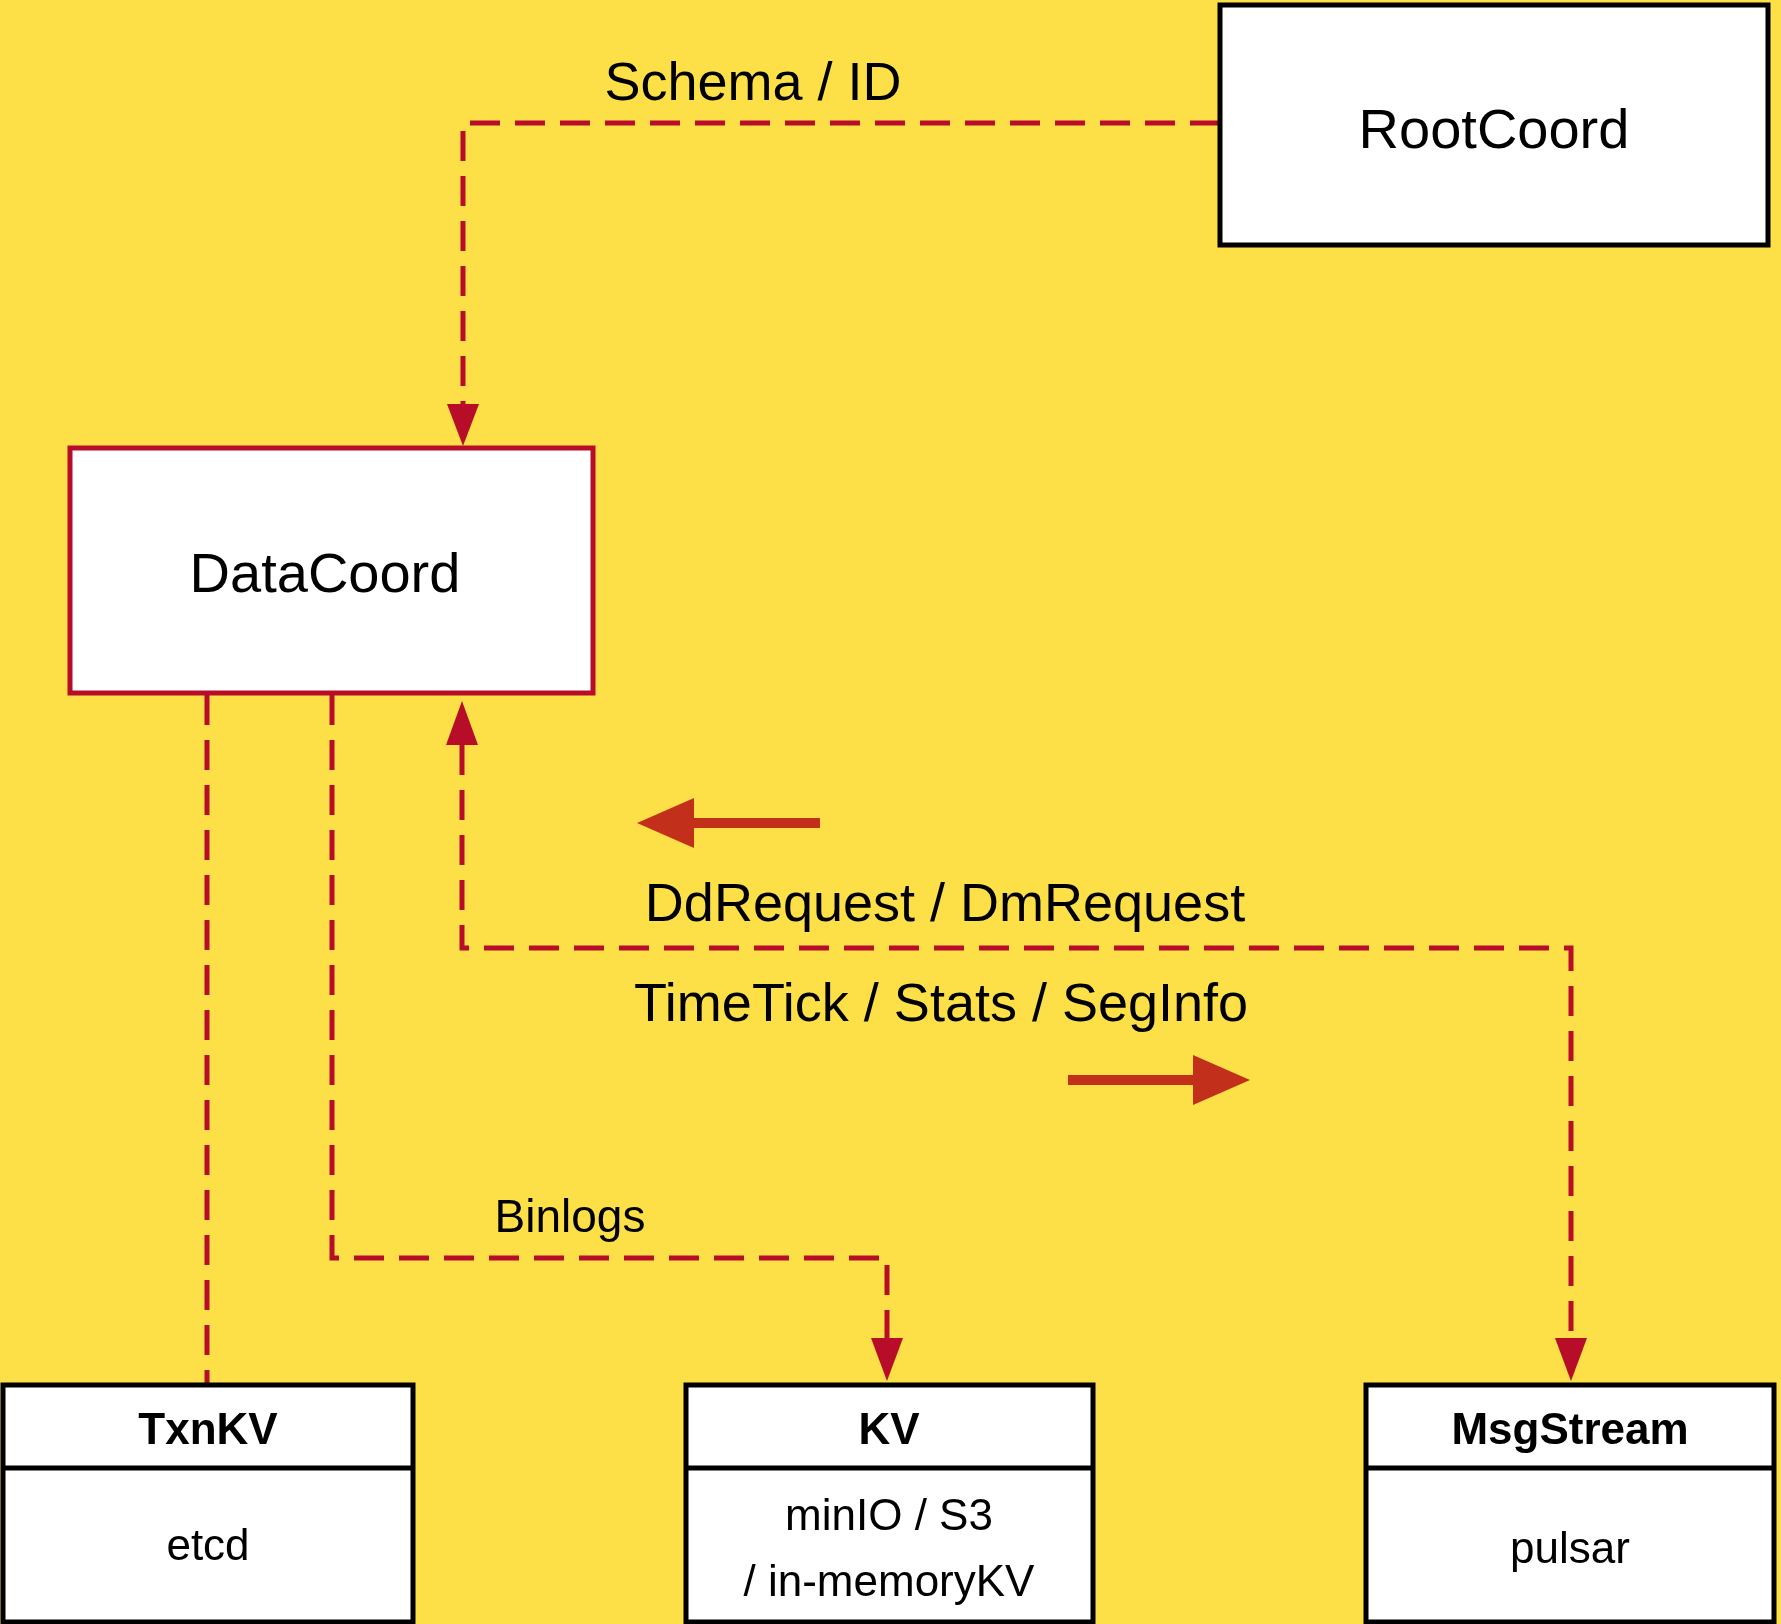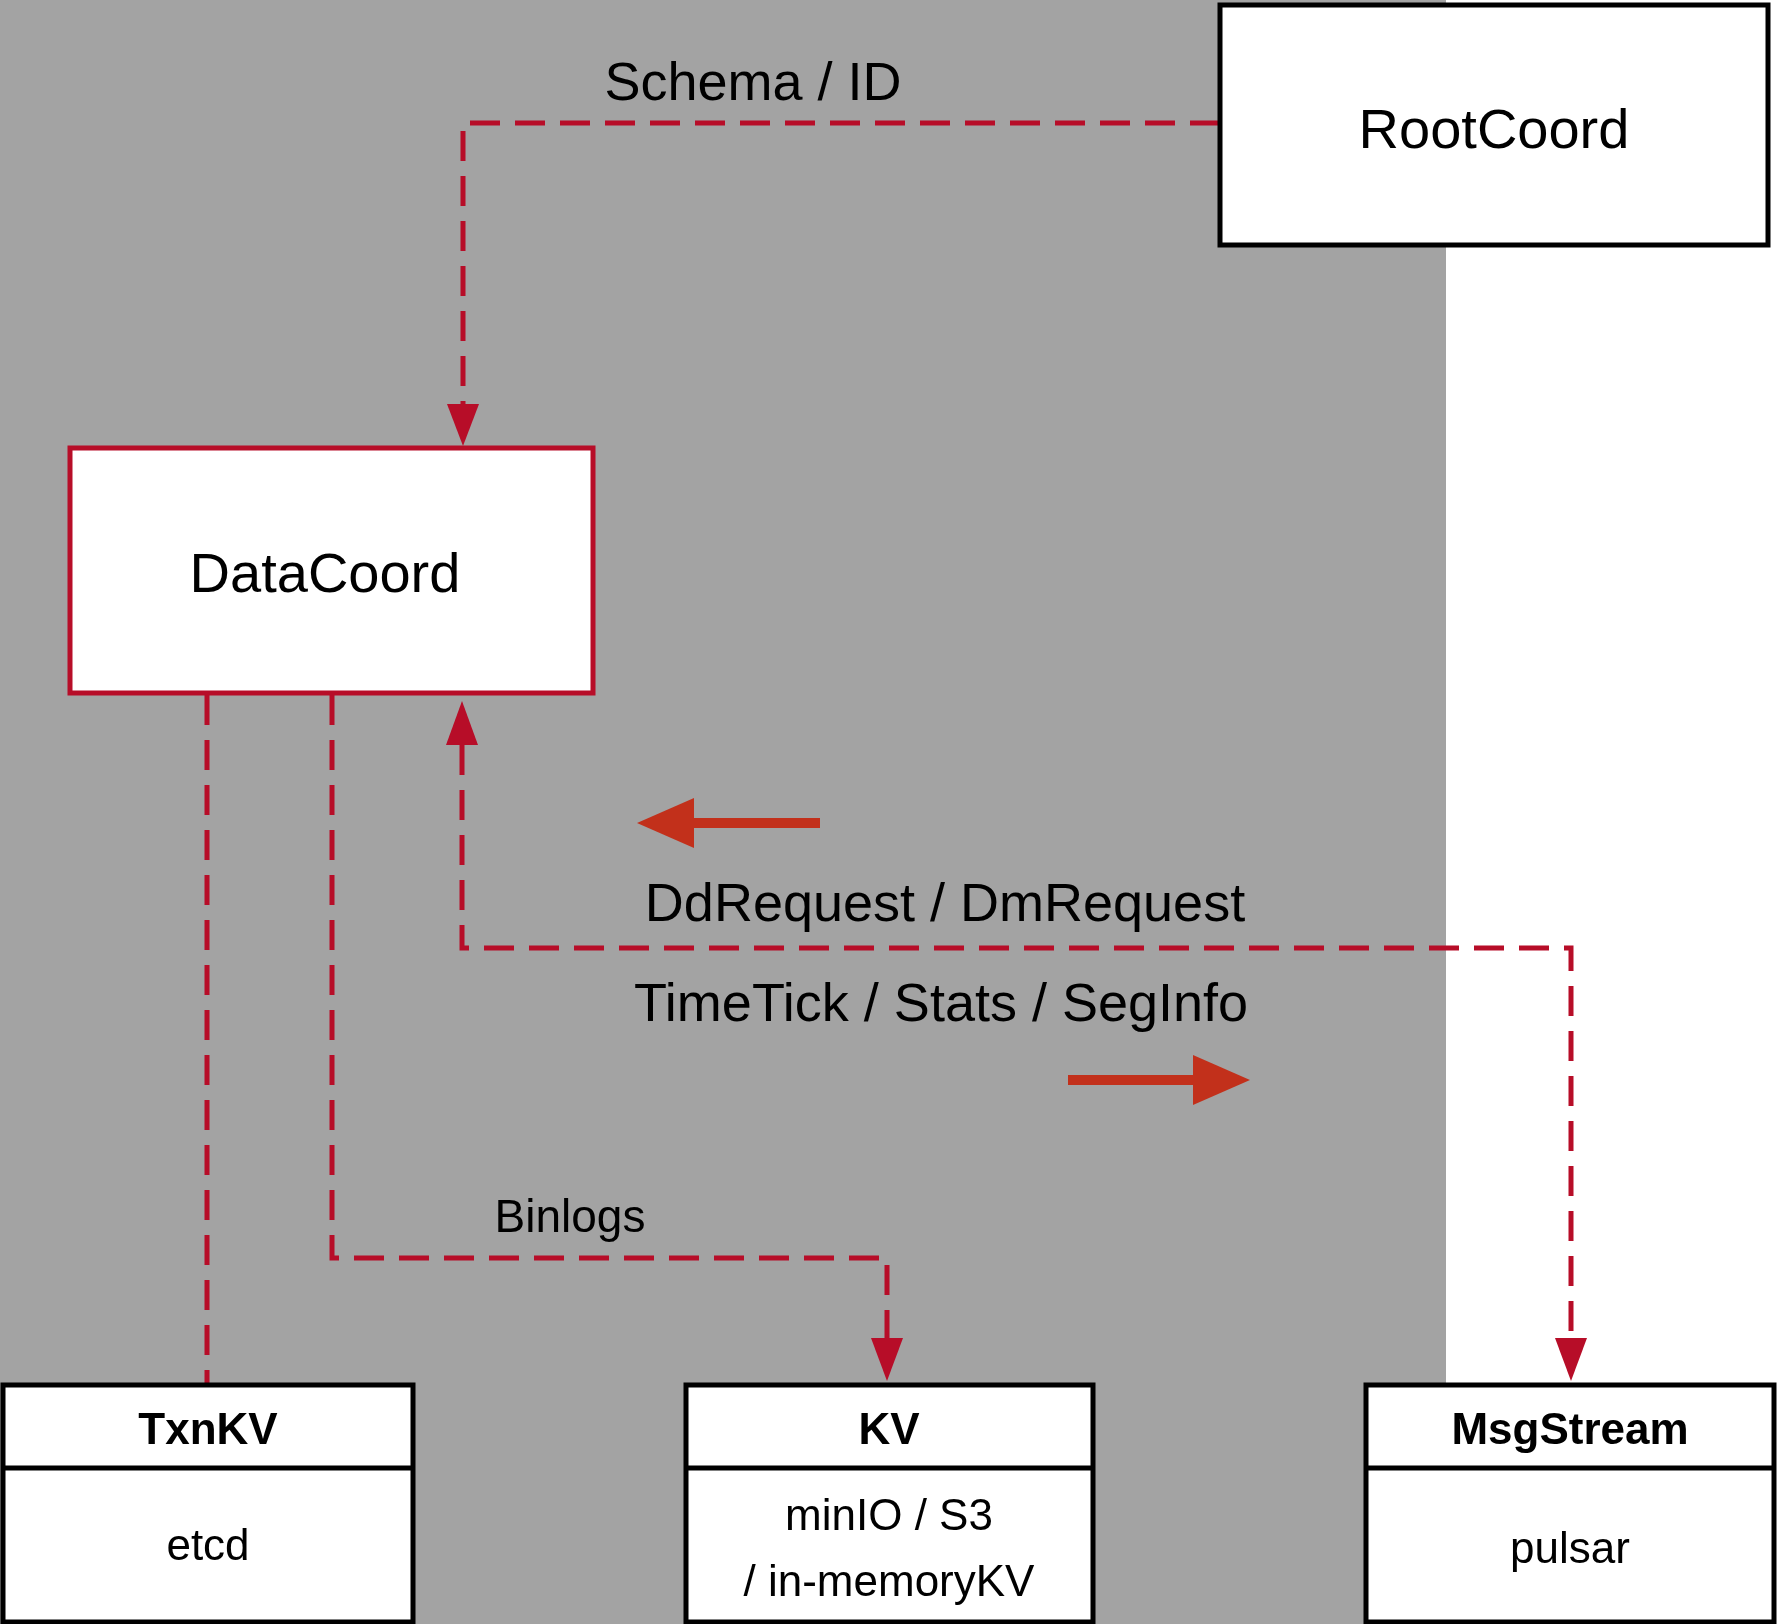--- a/index.html
+++ b/index.html
@@ -1,24 +1,24 @@
 <!DOCTYPE html>
 <html><head>
 <meta charset="utf-8">
 <style>
   html, body {
     margin: 0;
     padding: 0;
     background: #ffffff;
   }
   .diagram-wrap {
-    width: 1446px;
+    width: 1781px;
     height: 1624px;
     position: relative;
-    background: #a3a3a3;
+    background: #fde047;
   }
   svg { display: block; }
   text {
     font-family: "Liberation Sans", "DejaVu Sans", sans-serif;
     fill: #000000;
   }
   .t-title   { font-size: 56px; text-anchor: middle; }
   .t-label   { font-size: 54px; text-anchor: middle; }
   .t-label-sm{ font-size: 46px; text-anchor: middle; }
   .t-th      { font-size: 44px; font-weight: bold; text-anchor: middle; }

